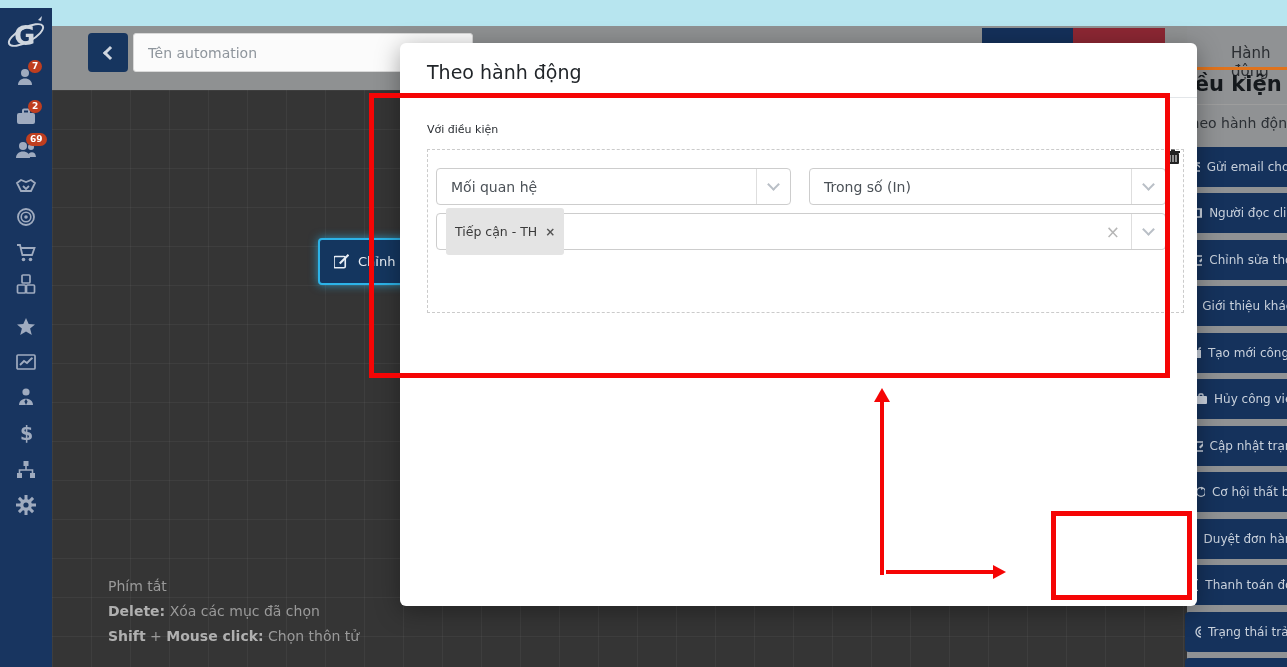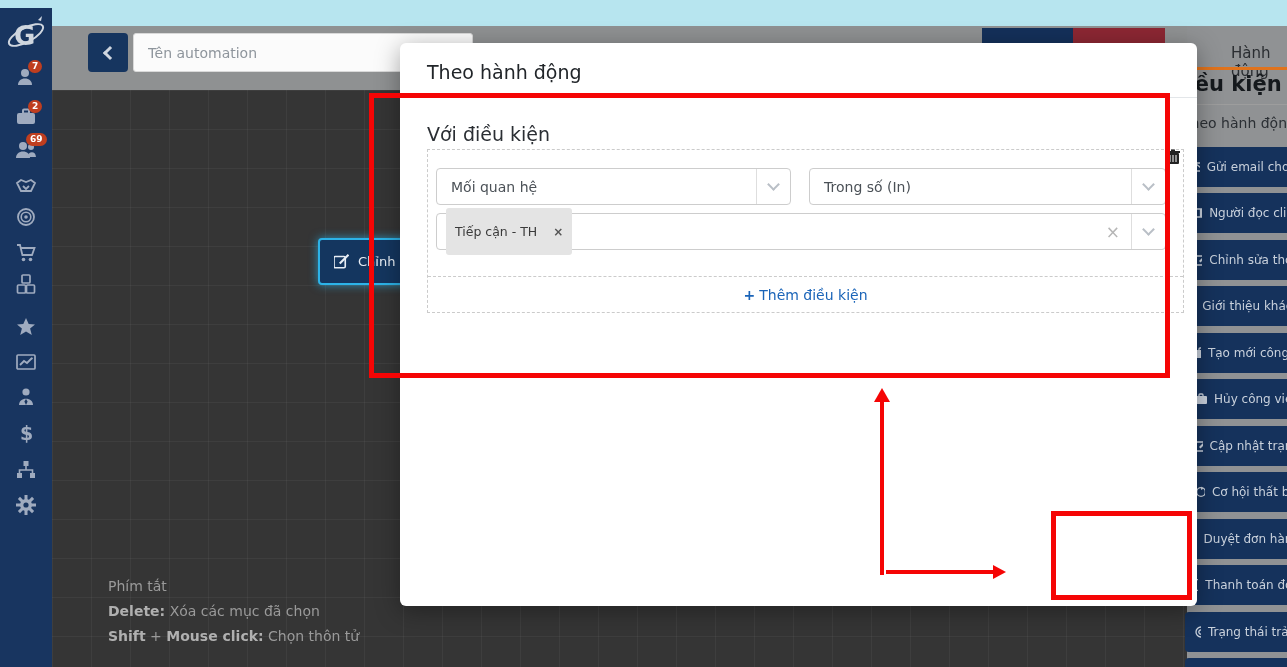--- a/index.html
+++ b/index.html
@@ -37,26 +37,26 @@
   .rp-orange{left:1187px;top:67px;width:100px;height:3px;background:#e0731d;z-index:2;}
   .rp-heading{left:1170px;top:72px;font-size:21px;font-weight:bold;color:#15191d;z-index:2;white-space:nowrap;}
   .rp-divider{left:1187px;top:104px;width:100px;height:1px;background:#9d9d9d;z-index:2;}
   .rp-item{left:1182px;top:115px;font-size:14px;color:#2b2f34;z-index:2;white-space:nowrap;cursor:pointer;}
   .rp-btn{position:absolute;left:1185px;width:115px;height:40px;background:#15325c;border-radius:4px;z-index:2;display:flex;align-items:center;gap:7px;padding-left:10px;color:#c9d1dc;font-size:12px;white-space:nowrap;cursor:pointer;}
 
   
   .modal{left:400px;top:43px;width:797px;height:563px;background:#fff;border-radius:6px;box-shadow:0 5px 25px rgba(0,0,0,.35);z-index:5;}
   .modal-title{position:absolute;left:27px;top:18px;font-size:19px;font-weight:500;color:#212529;}
   .modal-hline{position:absolute;left:0;top:54px;width:100%;height:1px;background:#e3e6e9;}
-  .cond-label{position:absolute;left:27px;top:80px;font-size:19px;color:#2a2e33;text-align:right;}
+  .cond-label{position:absolute;left:27px;top:80px;font-size:11px;color:#2a2e33;text-align:right;}
   .cond-group{position:absolute;left:27px;top:106px;width:757px;height:164px;border:1px dashed #cbcbcb;}
   .sel{position:absolute;height:37px;background:#fff;border:1px solid #cdcdcd;border-radius:4px;display:flex;align-items:center;justify-content:space-between;padding-left:14px;font-size:14px;color:#4b5157;cursor:pointer;}
   .sel-right{display:flex;align-items:center;align-self:stretch;padding:0 12px;border-left:1px solid #dedede;margin-left:8px;}
   .chev-down{width:9px;height:9px;border-right:2px solid #b9bfc6;border-bottom:2px solid #b9bfc6;transform:rotate(45deg);margin-top:-4px;}
-  .tag{display:inline-flex;align-items:flex-end;gap:16px;background:#e4e4e4;border-radius:3px;padding:16px 9px;font-size:12.5px;color:#3a3a3a;}
+  .tag{display:inline-flex;align-items:flex-end;gap:8px;background:#e4e4e4;border-radius:3px;padding:16px 9px;font-size:12.5px;color:#3a3a3a;}
   .tag-x{font-size:12px;color:#555;cursor:pointer;font-weight:bold;}
   .ms-clear{font-size:17px;color:#b6b6b6;cursor:pointer;margin-right:11px;}
   .add-row{position:absolute;left:0;bottom:0;width:100%;height:36px;border-top:1px dashed #cbcbcb;display:flex;align-items:center;justify-content:center;}
   .add-link{color:#1a64b8;font-size:14px;cursor:pointer;}
   .add-plus{font-weight:bold;margin-right:4px;}
   .trash{position:absolute;left:766px;top:106px;cursor:pointer;}
   .modal-footer{position:absolute;left:0;top:492px;width:100%;height:71px;border-top:1px solid #e3e6e9;display:flex;align-items:center;justify-content:flex-end;gap:28px;padding-right:15px;}
   .close-btn{font-size:15px;color:#919191;cursor:pointer;}
   .submit-btn{width:89px;height:39px;background:#1a5fae;border:none;border-radius:4px;color:#fff;font-size:15px;cursor:pointer;}
 
@@ -348,23 +348,20 @@
           <span>Tiếp cận - TH</span>
           <span class="tag-x">×</span>
         </span>
         <span style="display:flex;align-items:center;align-self:stretch">
           <span class="ms-clear">×</span>
           <span class="sel-right" style="margin-left:0">
               <span class="chev-down"></span>
             </span>
         </span>
       </div>
-      <div class="add-row">
-        <span class="add-link"><span class="add-plus">+</span><span>Thêm điều kiện</span></span>
-      </div>
     </div>
 
     <div class="trash">
       <svg width="14" height="16" viewBox="0 0 14 16">
           <rect x="1" y="4" width="12" height="11" rx="1" fill="#222"></rect>
           <rect x="0" y="2" width="14" height="2" fill="#222"></rect>
           <rect x="5" y="0.5" width="4" height="2" fill="#222"></rect>
           <path d="M4 6v7M7 6v7M10 6v7" stroke="#fff" stroke-width="1"></path>
         </svg>
     </div>

